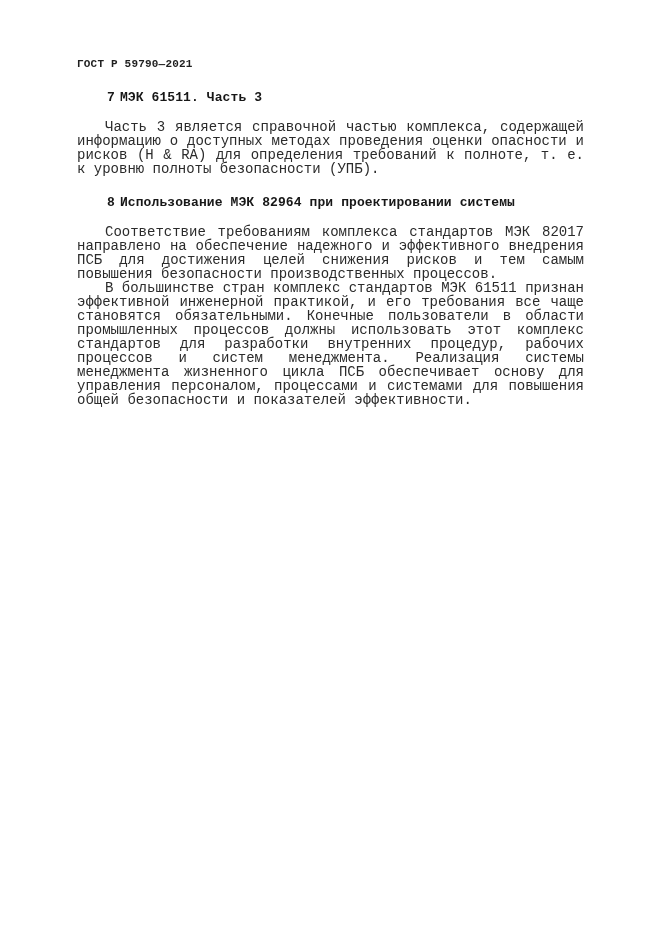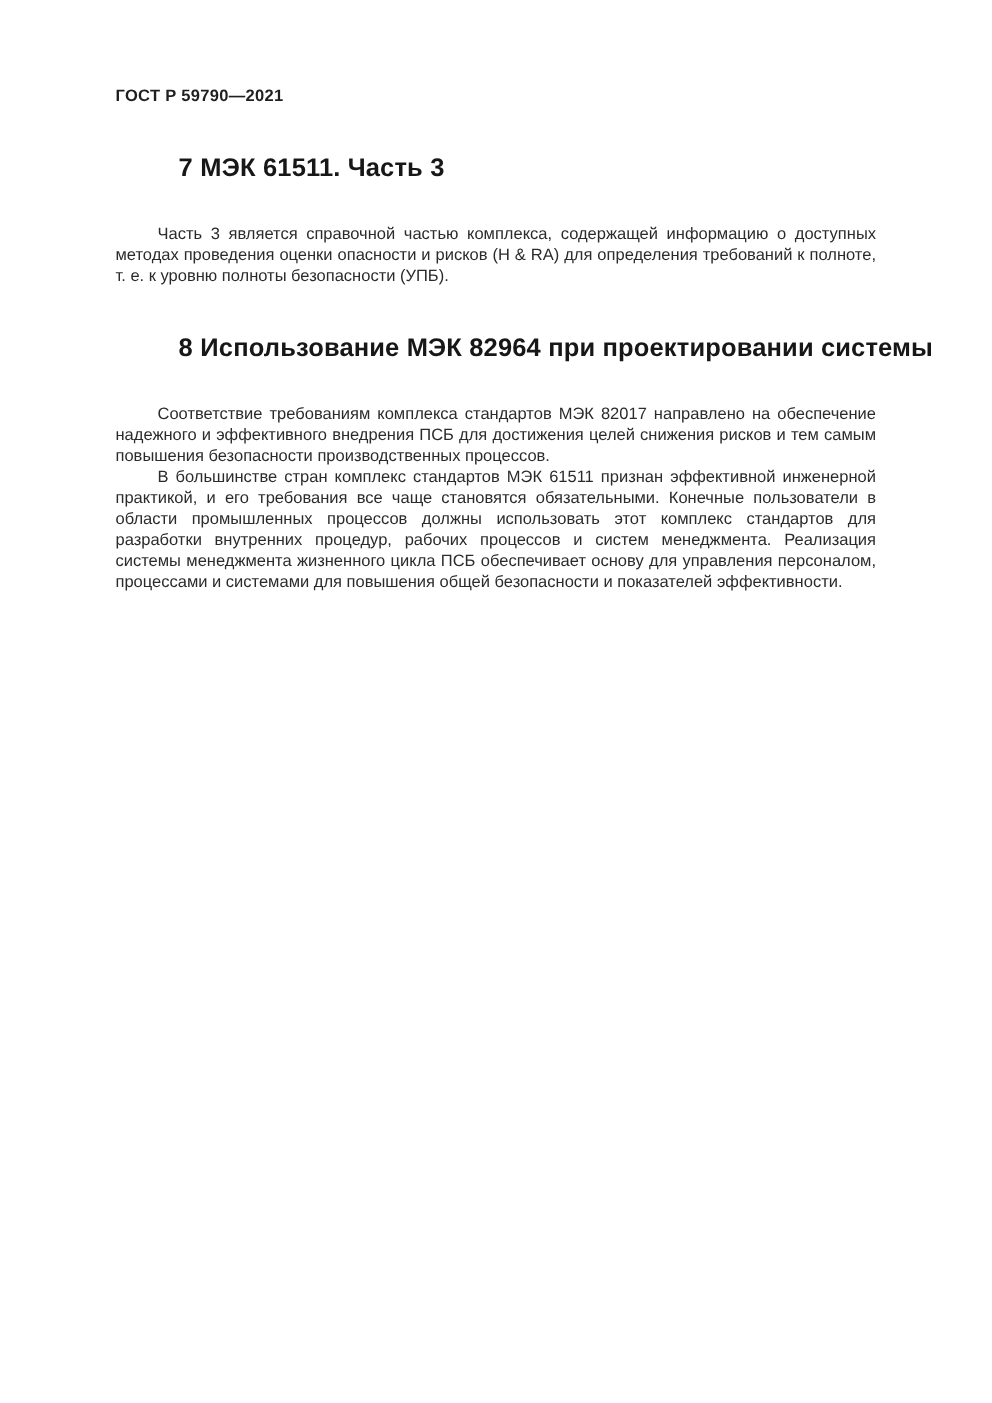--- a/index.html
+++ b/index.html
@@ -6,21 +6,21 @@
     margin: 0;
     padding: 0;
     background: #ffffff;
   }
   .page {
     position: relative;
     width: 661px;
     height: 702px;
     background: #ffffff;
     overflow: hidden;
-    font-family: Liberation Sans, sans-serif;
+    font-family: Liberation Mono, monospace;
     color: #2b2b2b;
     -webkit-font-smoothing: antialiased;
   }
 
   
   .running-header {
     position: absolute;
     left: 77px;
     top: 58px;
     font-size: 11px;
@@ -32,34 +32,34 @@
 
   
   .content {
     position: absolute;
     left: 77px;
     top: 86px;
     width: 507px;
   }
 
   .section-heading {
-    font-size: 17px;
+    font-size: 13px;
     font-weight: bold;
     color: #171717;
-    margin: 16px;
+    margin: 4px;
     padding-left: 26px;
     letter-spacing: 0.1px;
     white-space: nowrap;
   }
   .section-heading .num {
     margin-right: 5px;
   }
 
   .body-par {
-    font-size: 11px;
+    font-size: 14px;
     line-height: 14px;
     text-align: justify;
     text-align-last: left;
     margin: 0;
     color: #2b2b2b;
     hyphens: manual;
   }
   .body-par.indented {
     text-indent: 28px;
   }

